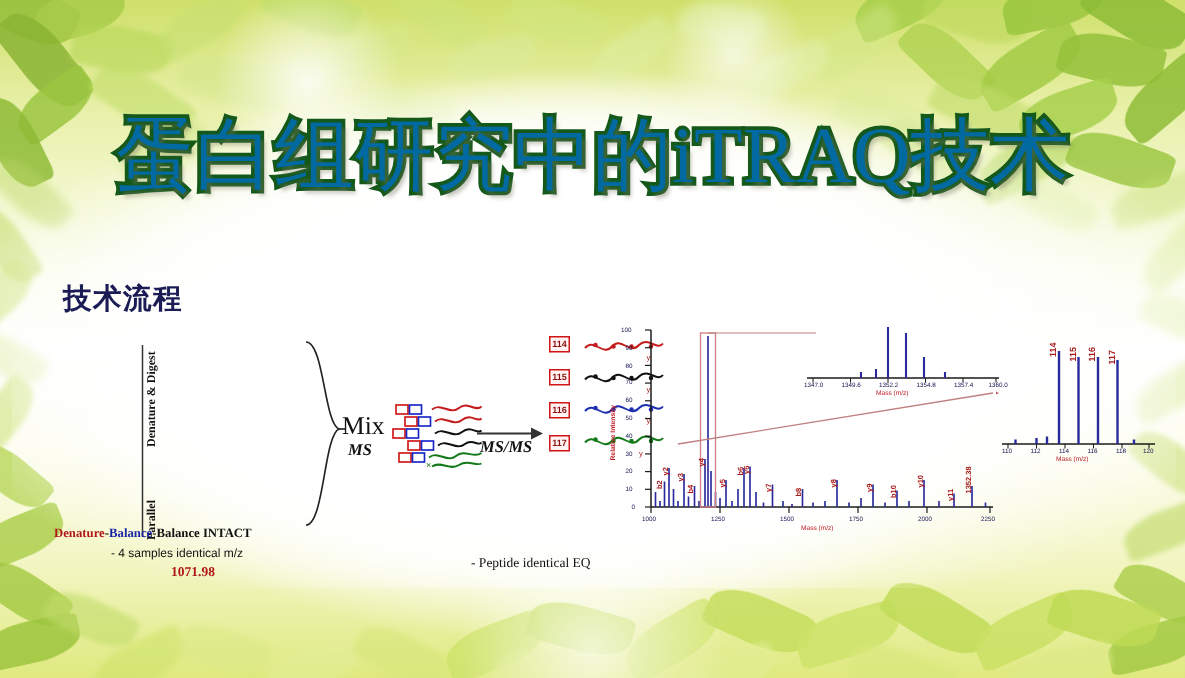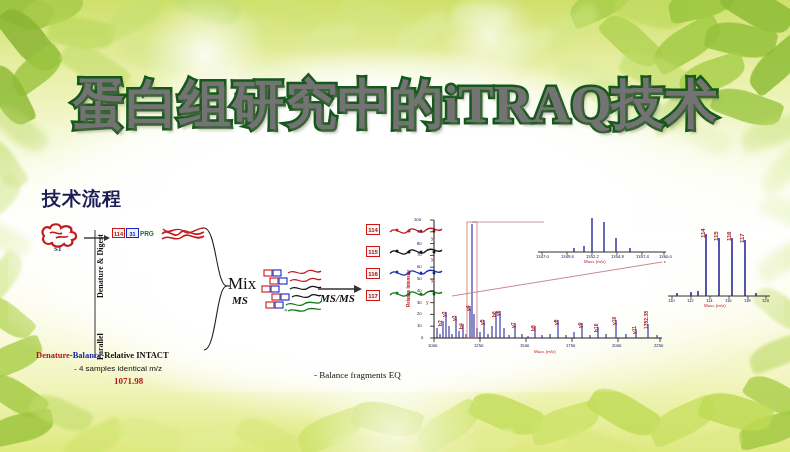--- a/index.html
+++ b/index.html
@@ -50,25 +50,25 @@
   
   .title-wrap {
     position: absolute;
     left: 0; right: 0; top: 78px;
     text-align: center;
     z-index: 8;
   }
   .title {
     display: inline-block;
     font-family: "Liberation Serif", "DejaVu Serif", serif;
-    font-weight: bold;
+    font-weight: normal;
     font-size: 53px;
     line-height: 1;
     letter-spacing: 0px;
-    color: #737373;
+    color: #0369a1;
     -webkit-text-stroke: 5px #14581a;
     paint-order: stroke fill;
     text-shadow:
       3px 4px 3px rgba(120,120,100,0.45);
   }
 
   
   .content {
     position: absolute;
     left: 18px; top: 176px;
@@ -332,41 +332,20 @@
     <span class="title">蛋白组研究中的iTRAQ技术</span>
   </div>
 
   <div class="content">
     <div class="panel-veil"></div>
 
     <div class="section-title">技术流程</div>
 
     <div class="flow">
 
-      <div class="sample-row" style="top:0px;">
-        <svg class="protein-blob" viewBox="0 0 44 26">
-          <path d="M6 14 C2 9,7 3,12 6 C14 1,22 1,23 6 C28 2,35 5,33 10 C39 10,40 17,34 18 C36 23,29 26,26 22 C22 26,15 25,14 21 C8 24,3 19,6 14 Z" fill="none" stroke="#c41b1b" stroke-width="2.2"></path>
-          <path d="M12 11 C16 8,20 14,24 11 M18 16 C22 13,27 17,30 14" fill="none" stroke="#c41b1b" stroke-width="1.6"></path>
-        </svg>
-        <span class="sample-label">S1</span>
-        <svg class="arrow-h" viewBox="0 0 26 8">
-          <line x1="0" y1="4" x2="20" y2="4" stroke="#333" stroke-width="1.4"></line>
-          <polygon points="20,1 26,4 20,7" fill="#333"></polygon>
-        </svg>
-        <div class="tagpair">
-          <span class="tagbox reporter">114</span>
-          <span class="tagbox balance">31</span>
-          <span class="prg">PRG</span>
-        </div>
-        <svg class="peptide-svg" width="46" height="20" viewBox="0 0 46 20">
-          <path d="M2 10 C8 3,14 16,20 9 C26 2,32 15,44 8" fill="none" stroke="#c41b1b" stroke-width="1.6"></path>
-          <path d="M2 15 C9 9,15 19,22 13 C29 7,36 18,44 12" fill="none" stroke="#c41b1b" stroke-width="1.6"></path>
-          <path d="M3 5 C10 12,16 1,23 7 C30 13,37 3,44 4" fill="none" stroke="#c41b1b" stroke-width="1.4"></path>
-        </svg>
-      </div>
 
 
 
 
       <div class="vert-label" style="left:64px;top:76px;">Denature &amp; Digest</div>
       <div class="vert-label" style="left:64px;top:138px;">Parallel</div>
 
       <svg style="position:absolute;left:60px;top:8px;" width="6" height="128">
         <line x1="3" y1="0" x2="3" y2="128" stroke="#333" stroke-width="1"></line>
       </svg>
@@ -403,21 +382,21 @@
         <text x="24" y="46" font-size="6" fill="#127a18" font-family="Liberation Sans">×</text>
       </svg>
 
       <svg style="position:absolute;left:286px;top:62px;" width="44" height="10">
         <line x1="0" y1="5" x2="36" y2="5" stroke="#333" stroke-width="1.4"></line>
         <polygon points="36,1 44,5 36,9" fill="#333"></polygon>
       </svg>
       <div class="msms-label" style="left:288px;top:70px;">MS/MS</div>
 
       <div class="note-red" style="left:4px;top:128px;">
-        <span>Denature</span><span class="blk">-</span><span class="blue">Balance</span><span class="blk">-</span><span class="blk">Relative INTACT</span>
+        <span>Denature</span><span class="blk">-</span><span class="blue">Balance</span><span class="blk">-</span><span class="blk">Balance INTACT</span>
       </div>
       <div class="note-sub" style="left:42px;top:142px;">
         <span>- 4 samples identical m/z</span>
       </div>
       <div class="mz-val" style="left:82px;top:154px;">1071.98</div>
 
       <div class="ms2tag" style="left:334px;top:2px;">114</div>
       <div class="ms2tag" style="left:334px;top:24px;">115</div>
       <div class="ms2tag" style="left:334px;top:46px;">116</div>
       <div class="ms2tag" style="left:334px;top:68px;">117</div>
@@ -454,21 +433,21 @@
             <circle cx="46" cy="72" r="1.5"></circle>
         </g>
         <g font-size="5" font-family="Liberation Sans" fill="#a81818">
           <text x="43" y="18">y</text>
           <text x="43" y="39">y</text>
           <text x="43" y="60">y</text>
           <text x="38" y="82">y</text>
         </g>
       </svg>
 
-      <div class="note-blk" style="left:282px;top:148px;">- Balance fragments EQ</div>
+      <div class="note-blk" style="left:282px;top:148px;">- Peptide identical EQ</div>
     </div>
 
     <div class="spectrum">
 
       <svg style="position:absolute;left:0;top:0;" width="248" height="140" viewBox="0 0 248 140">
 
         <line x1="18" y1="4" x2="18" y2="122" stroke="#1a1a1a" stroke-width="1"></line>
         <line x1="18" y1="122" x2="246" y2="122" stroke="#1a1a1a" stroke-width="1"></line>
 
         <g stroke="#1a1a1a" stroke-width="0.8">

